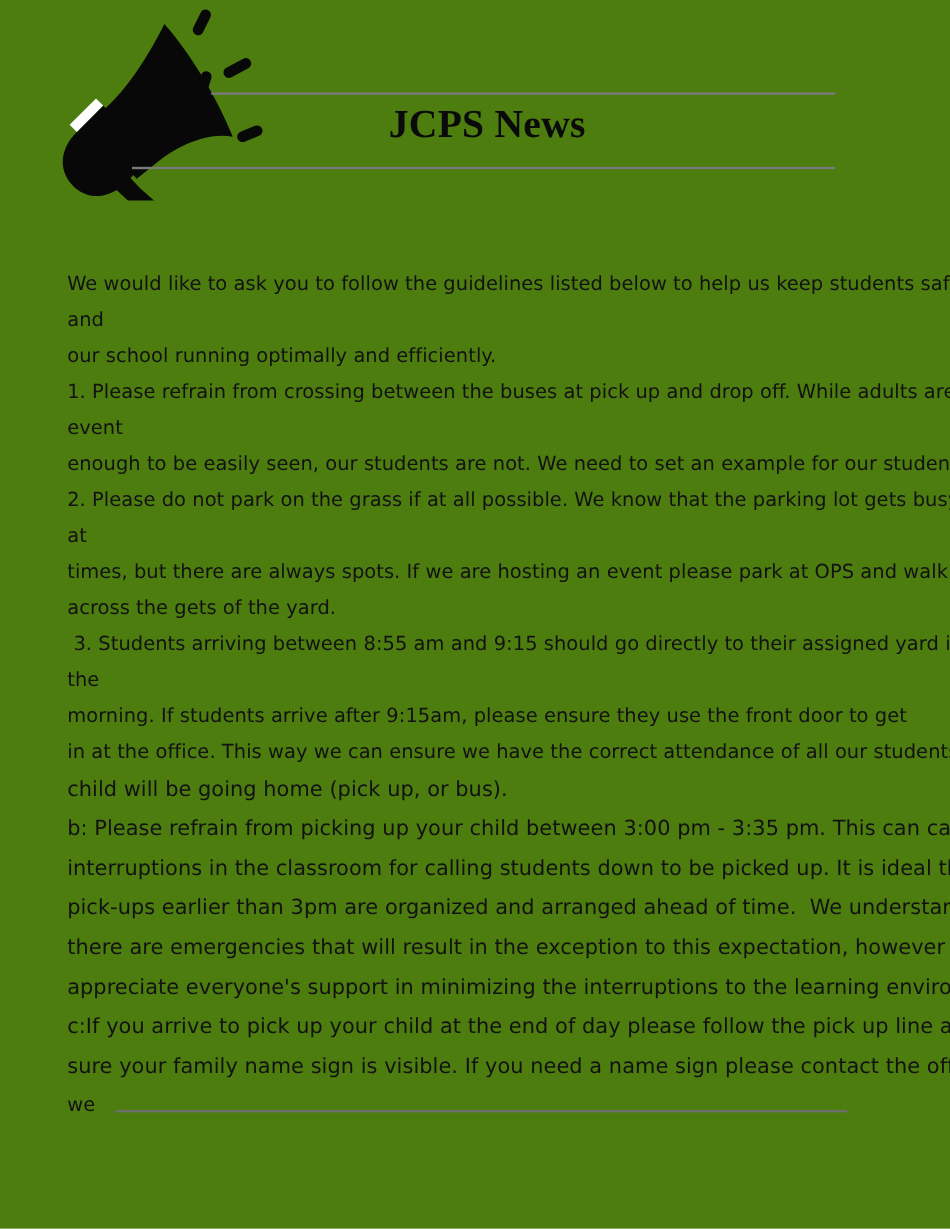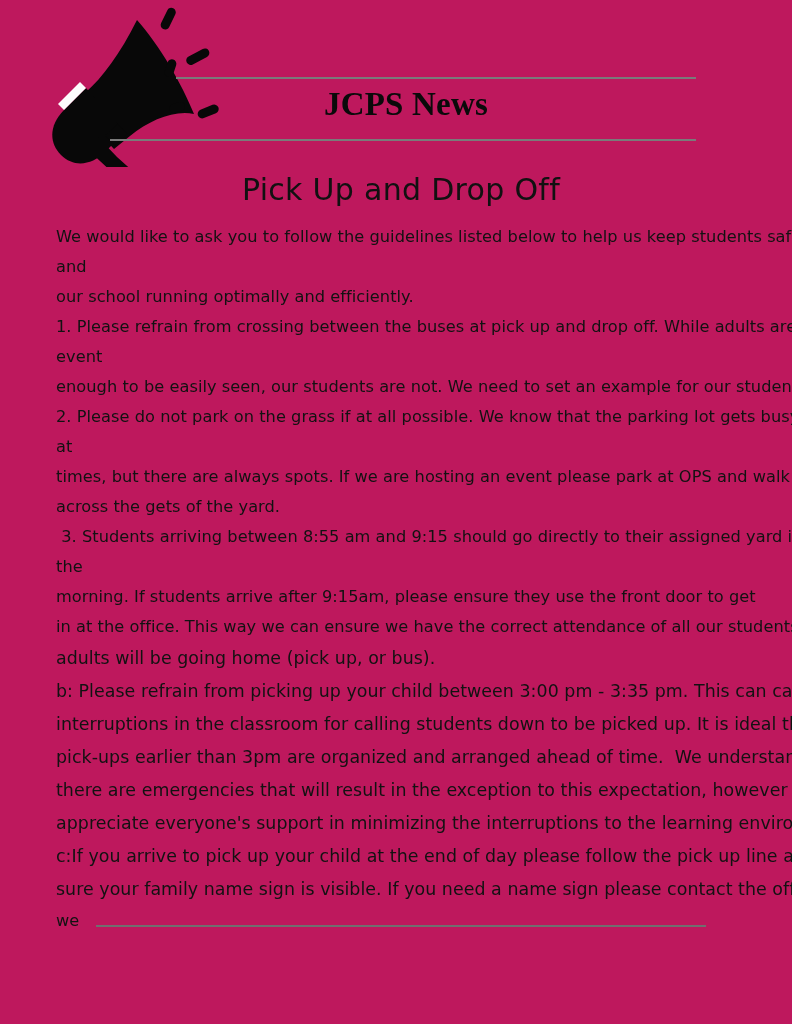--- a/index.html
+++ b/index.html
@@ -13,21 +13,21 @@
     position: relative;
     overflow: hidden;
     font-family: "DejaVu Sans", sans-serif;
     background: #fcfcfc;
   }
 
   
   .page {
     position: absolute;
     inset: 0;
-    background: #be185d;
+    background: #4d7c0f;
   }
 
   
   .masthead {
     position: absolute;
     left: 0;
     top: 0;
     width: 792px;
     height: 160px;
   }
@@ -159,38 +159,37 @@
         <rect x="131" y="97" width="9" height="16" rx="4.5" transform="rotate(72 135 105)" fill="#080808"></rect>
         <rect x="162" y="98" width="9" height="22" rx="4.5" transform="rotate(68 166 109)" fill="#080808"></rect>
       </svg>
     </span>
 
     <div class="rule-top"></div>
     <div class="masthead-title">JCPS News</div>
     <div class="rule-bottom"></div>
   </div>
 
-  <div class="headline">Pick Up and Drop Off</div>
 
   <div class="body-copy">
       <span class="line">We would like to ask you to follow the guidelines listed below to help us keep students safe</span>
       <span class="line">and</span>
       <span class="line">our school running optimally and efficiently.</span>
       <span class="line">1. Please refrain from crossing between the buses at pick up and drop off. While adults are</span>
       <span class="line">event</span>
       <span class="line">enough to be easily seen, our students are not. We need to set an example for our students.</span>
       <span class="line">2. Please do not park on the grass if at all possible. We know that the parking lot gets busy</span>
       <span class="line">at</span>
       <span class="line">times, but there are always spots. If we are hosting an event please park at OPS and walk</span>
       <span class="line">across the gets of the yard.</span>
       <span class="line"> 3. Students arriving between 8:55 am and 9:15 should go directly to their assigned yard in</span>
       <span class="line">the</span>
       <span class="line">morning. If students arrive after 9:15am, please ensure they use the front door to get</span>
       <span class="line">in at the office. This way we can ensure we have the correct attendance of all our students.</span>
-      <span class="line med">adults will be going home (pick up, or bus).</span>
+      <span class="line med">child will be going home (pick up, or bus).</span>
       <span class="line med">b: Please refrain from picking up your child between 3:00 pm - 3:35 pm. This can cause many</span>
       <span class="line med">interruptions in the classroom for calling students down to be picked up. It is ideal that any</span>
       <span class="line med">pick-ups earlier than 3pm are organized and arranged ahead of time.  We understand that</span>
       <span class="line med">there are emergencies that will result in the exception to this expectation, however we would</span>
       <span class="line med">appreciate everyone's support in minimizing the interruptions to the learning environment.</span>
       <span class="line med">c:If you arrive to pick up your child at the end of day please follow the pick up line and make</span>
       <span class="line med">sure your family name sign is visible. If you need a name sign please contact the office and</span>
       <span class="line">we</span>
     </div>
 

